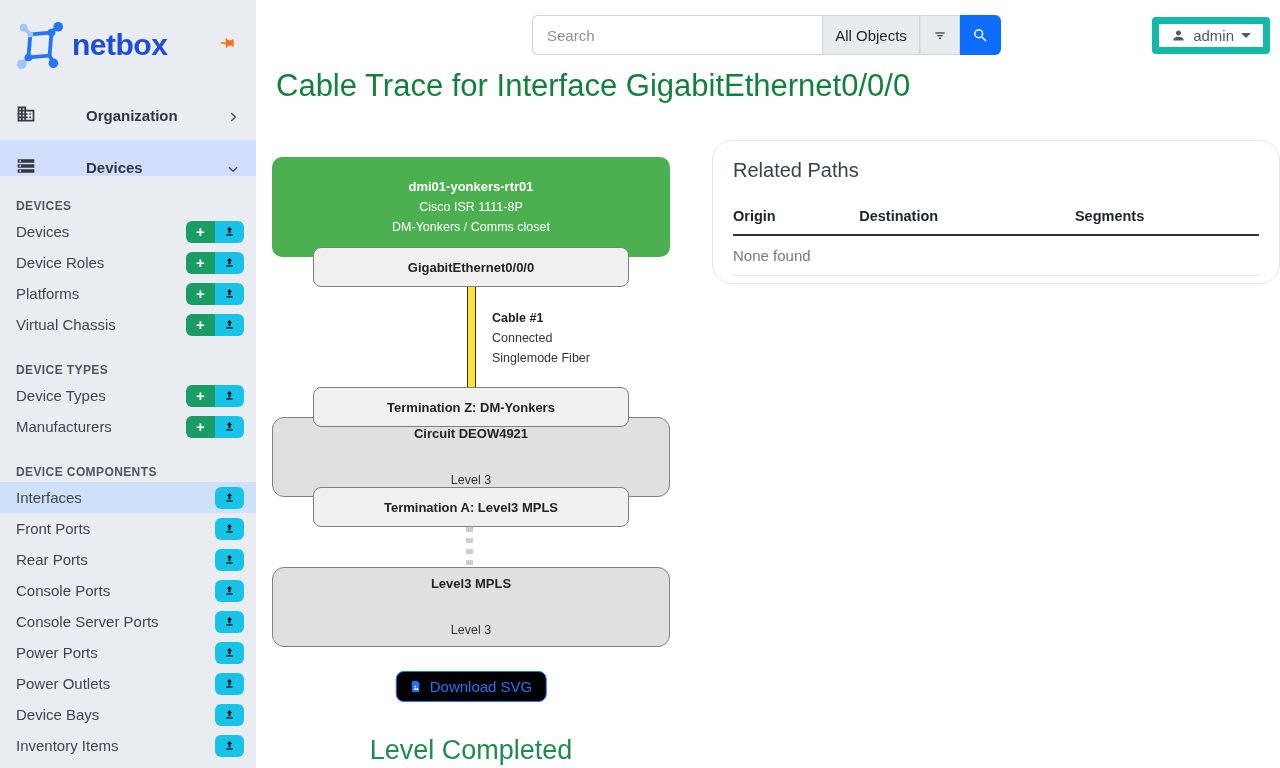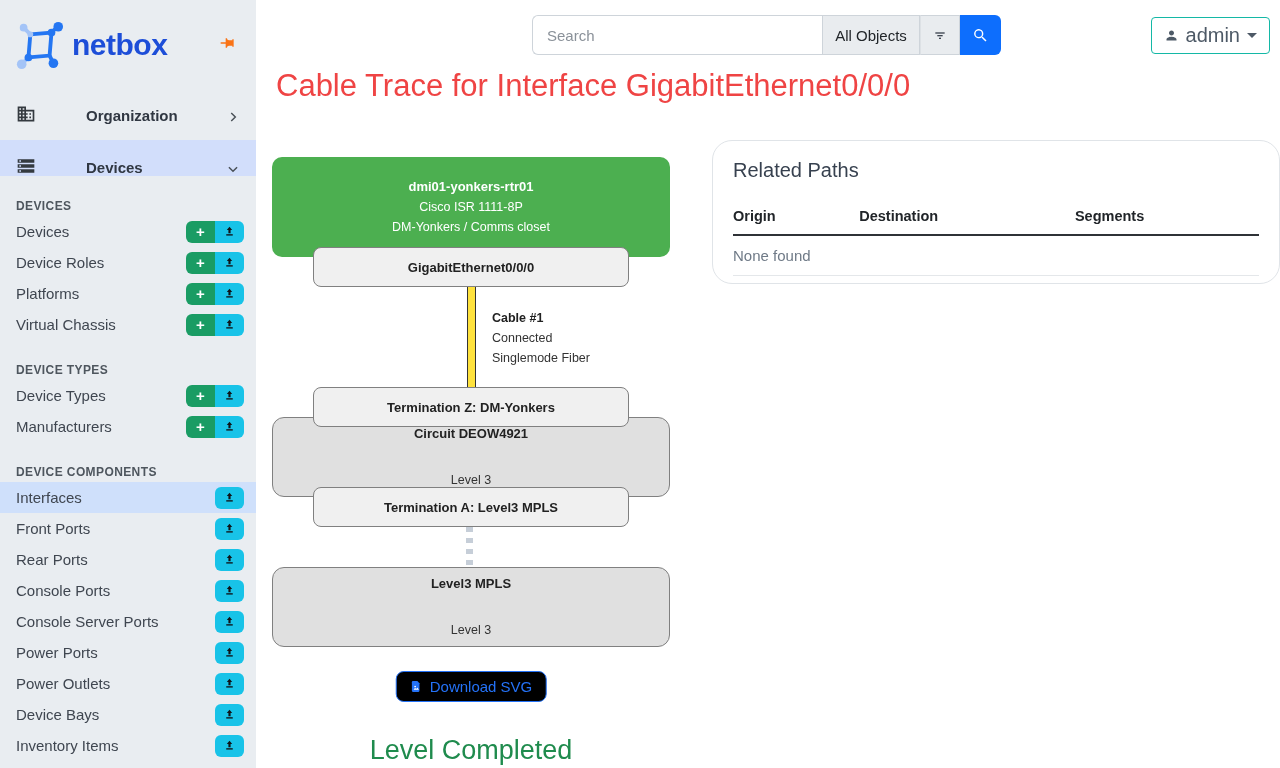--- a/index.html
+++ b/index.html
@@ -43,28 +43,28 @@
                   font-family:"Liberation Sans", sans-serif; outline:none; }
   .search-input::placeholder { color:#8a9199; }
   .scope { width:98px; background:#e9ecef; border:1px solid #ced4da; display:flex;
            align-items:center; justify-content:center; font-size:15px; color:#212529; cursor:pointer; }
   .filter-btn { width:40px; background:#e9ecef; border:1px solid #ced4da; border-left:1px solid #dde1e5;
                 display:flex; align-items:center; justify-content:center; cursor:pointer; }
   .search-btn { width:41px; background:#0d6efd; border:none; border-radius:0 6px 6px 0;
                 display:flex; align-items:center; justify-content:center; cursor:pointer; }
 
   .user-btn { position:absolute; right:10px; top:17px; height:37px; padding:0 12px;
-              border:1px solid #14b8a6; border-radius:4px; background:#fff; cursor:pointer;
-              display:flex; align-items:center; gap:7px; font-size:20px; color:#4d5966;
+              border:7px solid #14b8a6; border-radius:4px; background:#fff; cursor:pointer;
+              display:flex; align-items:center; gap:7px; font-size:15px; color:#4d5966;
               font-family:"Liberation Sans", sans-serif; }
   .caret { width:0; height:0; border-left:5px solid transparent; border-right:5px solid transparent;
            border-top:5px solid #4d5966; }
 
   .page-title { position:absolute; left:20px; top:68px; font-size:31px; font-weight:400;
-                color:#ef4444; }
+                color:#15803d; }
 
   
   .trace-wrap { position:absolute; left:16px; top:157px; width:398px; height:611px; }
   .node { position:absolute; border-radius:10px; display:flex; flex-direction:column;
           align-items:center; justify-content:center; text-align:center; }
   .device-a { left:0; top:0; width:398px; height:100px; background:#4caf50; color:#fff; z-index:1; }
   .device-a .t1 { font-size:13px; font-weight:bold; line-height:20px; }
   .device-a .t2 { font-size:12.5px; line-height:20px; }
   .small-box { position:absolute; left:41px; width:316px; height:40px; background:#f0f0f0;
                border:1px solid #808080; border-radius:8px; display:flex; align-items:center;

